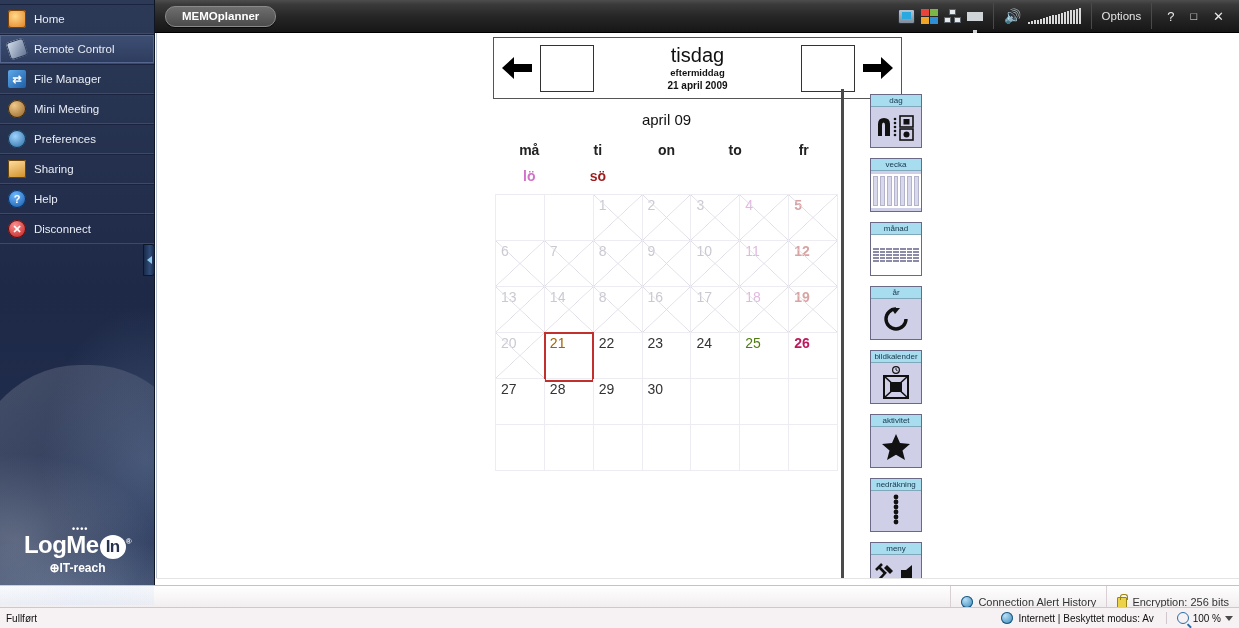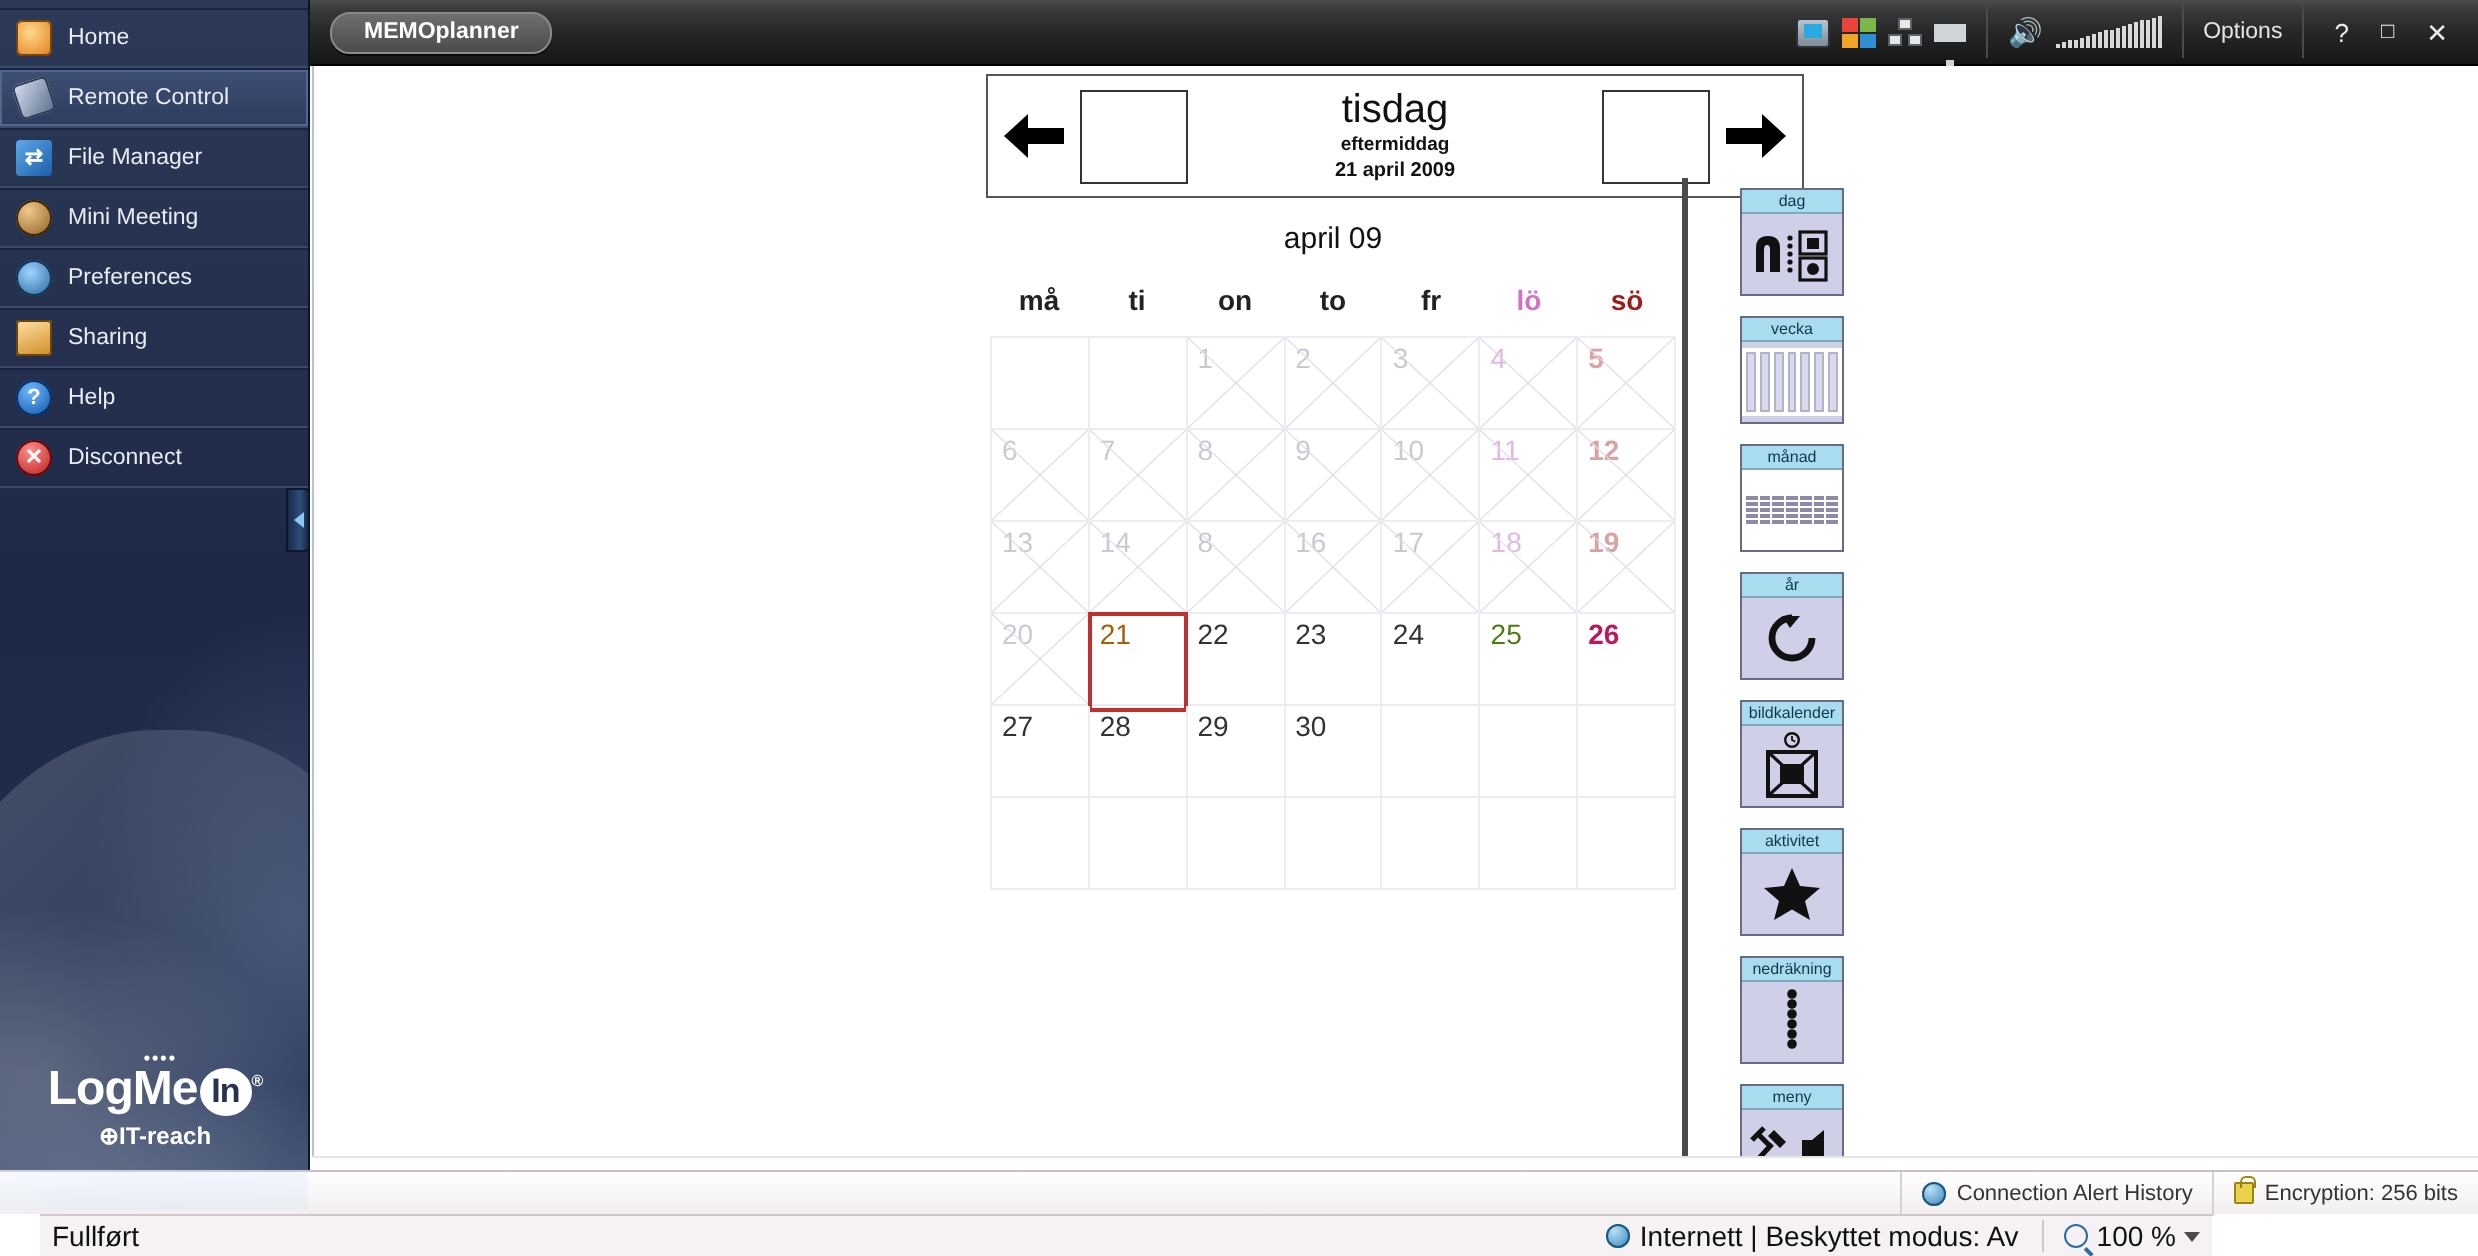--- a/index.html
+++ b/index.html
@@ -171,21 +171,21 @@
   .tickdot{width:1.5px;height:1.5px;border-radius:50%;}
   .clock-time { font-size:9.5px; color:#111; margin-top:0px; letter-spacing:0.2px;}
   .day-title { flex:1; text-align:center; }
   .dt-big { font-size:20px; color:#111; line-height:1.05; }
   .dt-mid { font-size:9.5px; color:#111; font-weight:bold; margin-top:1px;}
   .dt-small { font-size:10px; color:#111; font-weight:bold; margin-top:2px;}
 
   
   .mp-month { position: absolute; left: 338px; top: 78px; width: 343px; }
   .month-title { text-align:center; font-size:15px; color:#111; margin-bottom: 14px; }
-  .wk-head { display:grid; grid-template-columns:repeat(7,1fr); }
+  .wk-head { display:grid; grid-template-columns:repeat(5,1fr); }
   .wk-head div { text-align:center; font-size:14px; font-weight:bold; color:#222; padding-bottom:10px;}
   .wk-head div.sat { color:#d072c8; }
   .wk-head div.sun { color:#9e1b1b; }
   .grid {
     display:grid; grid-template-columns:repeat(7,1fr); grid-auto-rows:46px;
     border-left:1px solid #ececf2; border-top:1px solid #ececf2;
     position:relative;
   }
   .cell {
     border-right:1px solid #ececf2; border-bottom:1px solid #ececf2;
@@ -236,32 +236,32 @@
   .vcols i{flex:1;background:#d9d9ee;border:1px solid #b3b3cc;}
 
   
   .lmi-status {
     position:absolute; left:0; top:585px; width:1239px; height:22px;
     background:linear-gradient(180deg,#ffffff,#f2eef0);
     border-top:1px solid #c8c0c4;
     display:flex; align-items:center; justify-content:flex-end;
     font-size:11px; color:#333;
   }
-  .ls-item { display:flex; align-items:center; gap:5px; padding:0 10px; height:22px; border-left:1px solid #d8d0d4;}
+  .ls-item { display:flex; align-items:flex-end; gap:5px; padding:0 10px; height:22px; border-left:1px solid #d8d0d4;}
   .globe-ico{width:12px;height:12px;border-radius:50%;background:radial-gradient(circle at 35% 30%,#b8e0f7,#2e7fb5);box-shadow:inset 0 0 0 1px #1c577d;}
   .lock-ico{width:10px;height:11px;background:#ecd24a;border:1px solid #9b8512;border-radius:1px;position:relative;}
   .lock-ico::before{content:"";position:absolute;left:2px;top:-4px;width:6px;height:5px;border:1.5px solid #9b8512;border-bottom:none;border-radius:3px 3px 0 0;}
 
   
   .br-status {
-    position:absolute; left:0; top:607px; width:1086px; height:21px;
+    position:absolute; left:0; top:607px; width:1239px; height:21px;
     background:#f6f1f2;
     border-top:1px solid #cfc7cb;
     display:flex; align-items:center;
-    font-size:14px; color:#111;margin-left:20px;
+    font-size:10px; color:#111;
   }
   .br-left { padding-left:6px; }
   .br-zone { margin-left:auto; display:flex; align-items:center; gap:6px; padding-right:6px;}
   .br-zone-text{display:flex;align-items:center;gap:5px;}
   .br-zoom{display:flex;align-items:center;gap:4px;border-left:1px solid #cfc7cb;padding-left:10px;margin-left:6px;}
   .zoom-ico{width:12px;height:12px;border:1.5px solid #2a6ea8;border-radius:50%;position:relative;}
   .zoom-ico::after{content:"";position:absolute;right:-4px;bottom:-3px;width:5px;height:1.5px;background:#2a6ea8;transform:rotate(45deg);}
   .caret-dn{width:0;height:0;border-left:4px solid transparent;border-right:4px solid transparent;border-top:5px solid #4a4a4a;}
 
   

